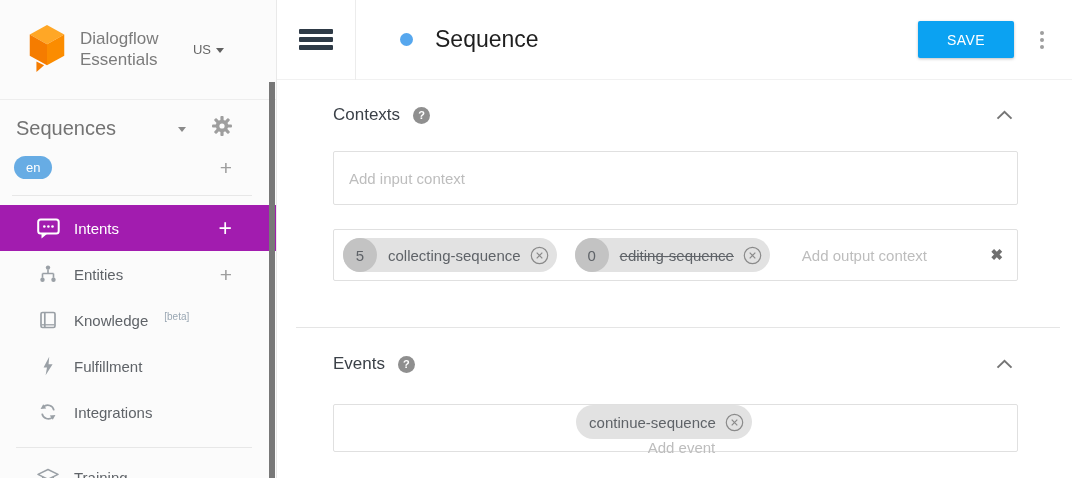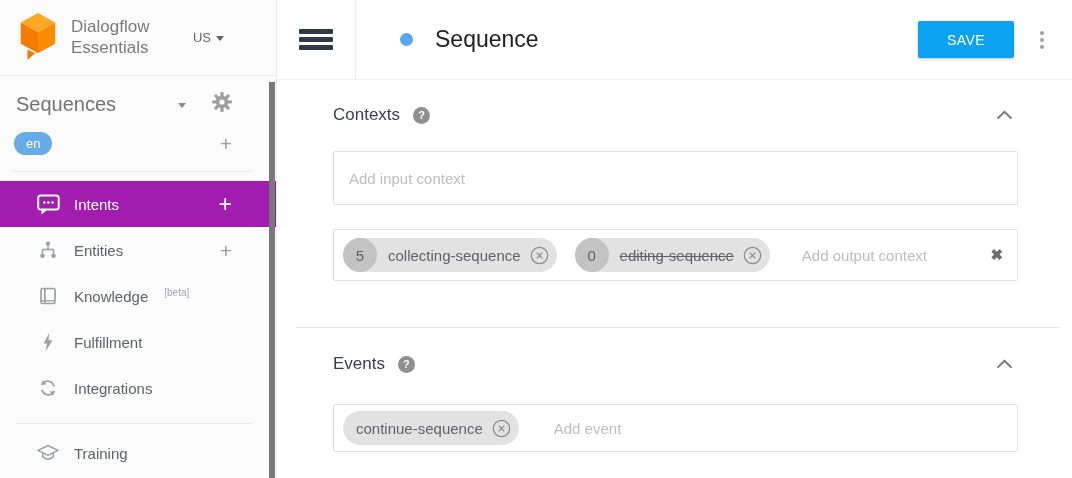--- a/index.html
+++ b/index.html
@@ -5,21 +5,21 @@
   * { margin:0; padding:0; box-sizing:border-box; }
   html,body { width:1072px; height:478px; overflow:hidden; background:#fff;
               font-family:"Liberation Sans", sans-serif; }
   .app { display:flex; width:1072px; height:478px; }
 
   
   .sidebar { position:relative; width:277px; height:478px; background:#fbfbfb;
              border-right:1px solid #e9e9e9; flex:0 0 277px; }
   .side-scrollbar { position:absolute; right:1px; top:82px; width:6px; height:396px;
                     background:#787878; }
-  .side-header { height:76px; display:flex; align-items:center; padding-left:15px;
+  .side-header { height:100px; display:flex; align-items:center; padding-left:24px;
                  border-bottom:1px solid #ededed; }
   .brand-text { margin-left:10px; font-size:17px; color:#7b7b7b; line-height:1.22; }
   .region { margin-left:auto; margin-right:52px; display:flex; align-items:center;
             font-size:13px; color:#666; cursor:pointer; }
   .caret { width:0; height:0; border-left:4px solid transparent; border-right:4px solid transparent;
            border-top:5px solid #616161; margin-left:5px; margin-top:2px; }
 
   .agent-row { display:flex; align-items:center; height:40px; margin-top:8px;
                padding:0 44px 0 16px; }
   .agent-row .label { font-size:20px; color:#737373; }
@@ -62,21 +62,21 @@
   .sec-head { display:flex; align-items:center; margin-top:25px; }
   .sec-head h2 { font-size:17px; font-weight:400; color:#3b4148; }
   .help { width:17px; height:17px; border-radius:50%; background:#8f8f8f; color:#fff;
           font-size:11px; font-weight:bold; line-height:17px; text-align:center;
           margin-left:13px; cursor:pointer; }
   .collapse { margin-left:auto; margin-right:5px; cursor:pointer; display:flex; }
 
   .field { border:1px solid #e0e0e0; border-radius:2px; height:54px; margin-top:26px;
            display:flex; align-items:center; padding:0 15px; cursor:text; background:#fff; }
   .field.out { height:52px; margin-top:24px; padding:0 14px 0 9px; }
-  .field.ev { height:48px; margin-top:30px; padding:0 14px 0 9px; }
+  .field.ev { height:48px; margin-top:30px; padding:0 14px 0 9px;flex-direction:column; }
   .placeholder { color:#bdbdbd; font-size:15px; }
   .field.out .placeholder { margin-left:14px; }
   .field.ev .placeholder { margin-left:17px; }
 
   .chip { display:inline-flex; align-items:center; height:34px; background:#e2e2e2;
           border-radius:17px; margin-right:18px; padding-right:8px; cursor:default;
           flex:0 0 auto; }
   .chip .lifespan { width:34px; height:34px; border-radius:50%; background:#c3c3c3;
                     color:#5f6368; font-size:15px; display:flex; align-items:center;
                     justify-content:center; }

